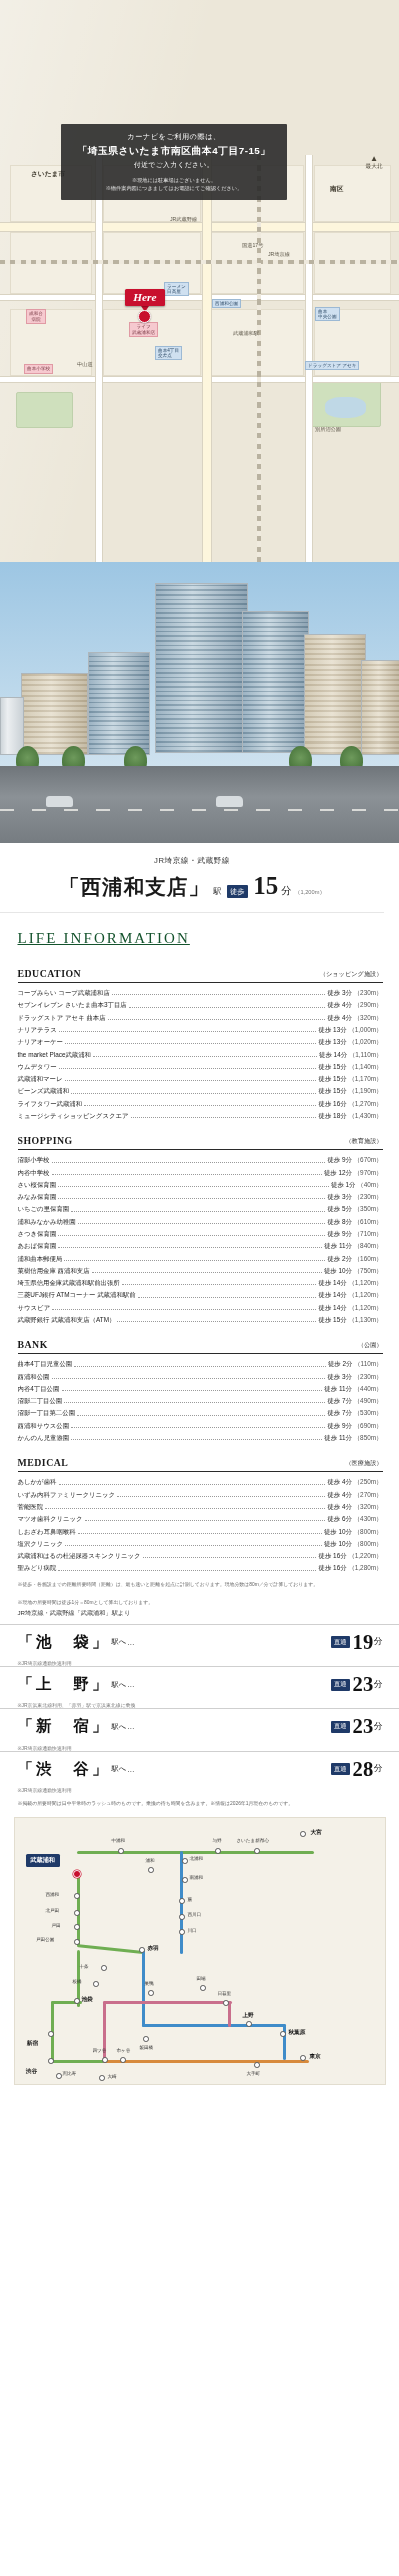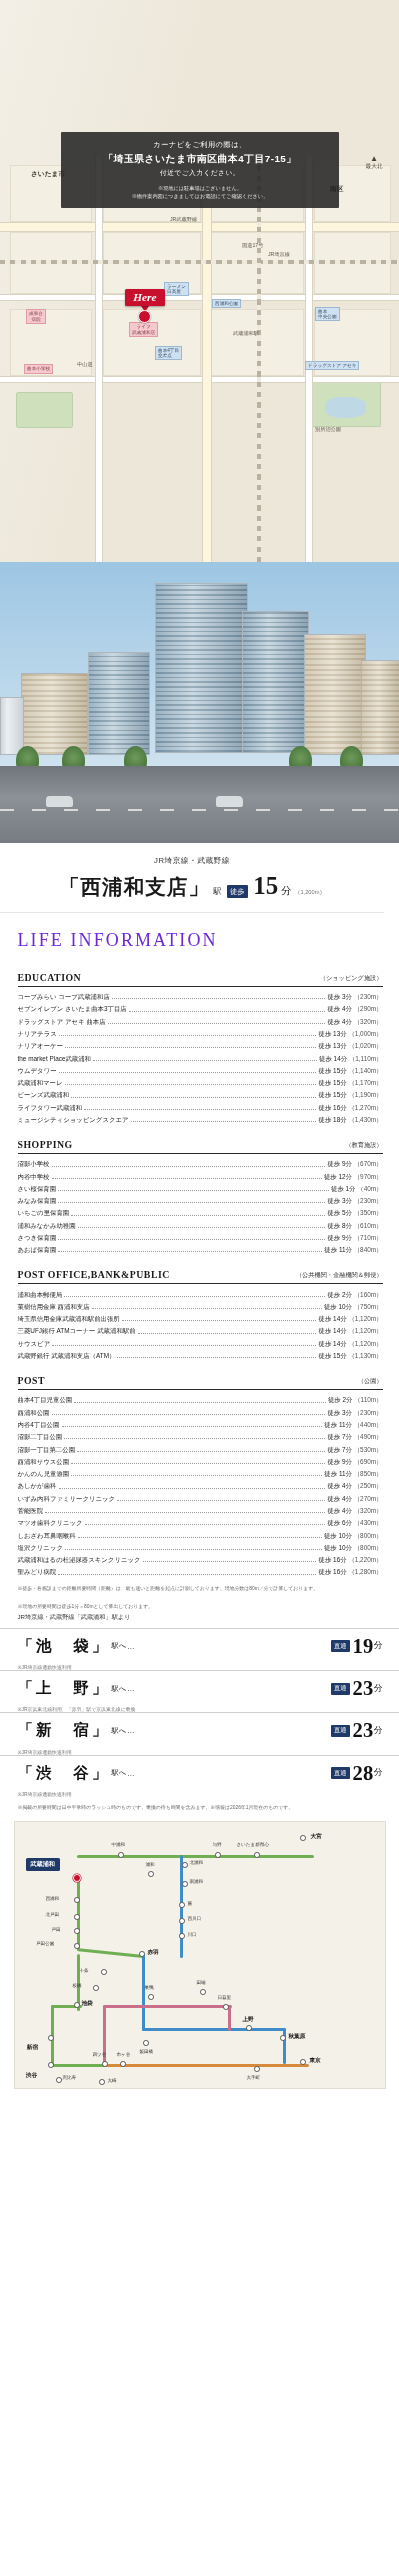--- a/index.html
+++ b/index.html
@@ -118,22 +118,22 @@
     margin: -2.1px auto 0;
     background: #c8102e;
     border: 1.5px solid #fff;
     border-radius: 50%;
     box-shadow: 0 0.5px 1.5px rgba(0,0,0,0.4);
   }
 
   
   .callout {
     position: absolute;
-    left: 61px; top: 132px;
-    width: 278px;
+    left: 61px; top: 124px;
+    width: 226px;
     background: rgba(38,38,38,0.88);
     color: #fff;
     padding: 8.2px 9.3px 7.2px;
     text-align: center;
     border-radius: 1px;
   }
   .callout .l1 { font-size: 7.2px; letter-spacing: 0.5px; margin-bottom: 3.1px; }
   .callout .l2 { font-size: 9.8px; font-weight: bold; letter-spacing: 0.5px; margin-bottom: 3.1px; }
   .callout .l3 { font-size: 6.7px; letter-spacing: 0.5px; margin-bottom: 5.2px; }
   .callout .note { font-size: 5.2px; line-height: 1.7; color: #e3e3e3; }
@@ -223,24 +223,25 @@
   .walk-num {
     font-family: "Liberation Serif", serif;
     font-size: 25px; font-weight: bold; color: #1a1a1a;
   }
   .walk-unit { font-size: 10.3px; color: #1a1a1a; }
   .walk-note { font-size: 5.7px; color: #777; vertical-align: 2.1px; }
 
   
   .sec-title {
     font-family: "Liberation Serif", serif;
-    font-size: 18px;
+    font-size: 15px;
     letter-spacing: 2.1px;
-    color: #6d28d9;
+    color: #14532d;
     padding: 17.5px 0 7.2px 17.5px;
+    text-decoration: underline;
   }
   .content { padding: 0 17.5px; }
 
   .cat-head {
     display: flex; align-items: flex-end; justify-content: space-between;
     border-bottom: 1px solid #2a2a2a;
     padding-bottom: 2.6px;
     margin-top: 13.4px;
     margin-bottom: 4.1px;
   }
@@ -566,59 +567,55 @@
           <span class="dots"></span>
           <span class="dist"><span>徒歩</span> <span>9分</span> <span class="m">（710m）</span></span>
         </li>
       <li>
           <span class="nm">あおば保育園</span>
           <span class="dots"></span>
           <span class="dist"><span>徒歩</span> <span>11分</span> <span class="m">（840m）</span></span>
         </li>
     </ul>
 
+    <ul class="items">
+      <li>
+          <span class="nm">浦和曲本郵便局</span>
+          <span class="dots"></span>
+          <span class="dist"><span>徒歩</span> <span>2分</span> <span class="m">（160m）</span></span>
+        </li>
+      <li>
+          <span class="nm">菓樹信用金庫 西浦和支店</span>
+          <span class="dots"></span>
+          <span class="dist"><span>徒歩</span> <span>10分</span> <span class="m">（750m）</span></span>
+        </li>
+      <li>
+          <span class="nm">埼玉県信用金庫武蔵浦和駅前出張所</span>
+          <span class="dots"></span>
+          <span class="dist"><span>徒歩</span> <span>14分</span> <span class="m">（1,120m）</span></span>
+        </li>
+      <li>
+          <span class="nm">三菱UFJ銀行 ATMコーナー 武蔵浦和駅前</span>
+          <span class="dots"></span>
+          <span class="dist"><span>徒歩</span> <span>14分</span> <span class="m">（1,120m）</span></span>
+        </li>
+      <li>
+          <span class="nm">サウスビア</span>
+          <span class="dots"></span>
+          <span class="dist"><span>徒歩</span> <span>14分</span> <span class="m">（1,120m）</span></span>
+        </li>
+      <li>
+          <span class="nm">武蔵野銀行 武蔵浦和支店（ATM）</span>
+          <span class="dots"></span>
+          <span class="dist"><span>徒歩</span> <span>15分</span> <span class="m">（1,130m）</span></span>
+        </li>
+    </ul>
+
     <div class="cat-head">
-      <span class="en">POST OFFICE,BANK&amp;PUBLIC</span>
-      <span class="jp">（公共機関・金融機関＆郵便）</span>
-    </div>
-    <ul class="items">
-      <li>
-          <span class="nm">浦和曲本郵便局</span>
-          <span class="dots"></span>
-          <span class="dist"><span>徒歩</span> <span>2分</span> <span class="m">（160m）</span></span>
-        </li>
-      <li>
-          <span class="nm">菓樹信用金庫 西浦和支店</span>
-          <span class="dots"></span>
-          <span class="dist"><span>徒歩</span> <span>10分</span> <span class="m">（750m）</span></span>
-        </li>
-      <li>
-          <span class="nm">埼玉県信用金庫武蔵浦和駅前出張所</span>
-          <span class="dots"></span>
-          <span class="dist"><span>徒歩</span> <span>14分</span> <span class="m">（1,120m）</span></span>
-        </li>
-      <li>
-          <span class="nm">三菱UFJ銀行 ATMコーナー 武蔵浦和駅前</span>
-          <span class="dots"></span>
-          <span class="dist"><span>徒歩</span> <span>14分</span> <span class="m">（1,120m）</span></span>
-        </li>
-      <li>
-          <span class="nm">サウスビア</span>
-          <span class="dots"></span>
-          <span class="dist"><span>徒歩</span> <span>14分</span> <span class="m">（1,120m）</span></span>
-        </li>
-      <li>
-          <span class="nm">武蔵野銀行 武蔵浦和支店（ATM）</span>
-          <span class="dots"></span>
-          <span class="dist"><span>徒歩</span> <span>15分</span> <span class="m">（1,130m）</span></span>
-        </li>
-    </ul>
-
-    <div class="cat-head">
-      <span class="en">POST</span>
+      <span class="en">BANK</span>
       <span class="jp">（公園）</span>
     </div>
     <ul class="items">
       <li>
           <span class="nm">曲本4丁目児童公園</span>
           <span class="dots"></span>
           <span class="dist"><span>徒歩</span> <span>2分</span> <span class="m">（110m）</span></span>
         </li>
       <li>
           <span class="nm">西浦和公園</span>
@@ -645,20 +642,24 @@
           <span class="dots"></span>
           <span class="dist"><span>徒歩</span> <span>9分</span> <span class="m">（690m）</span></span>
         </li>
       <li>
           <span class="nm">かんのん児童遊園</span>
           <span class="dots"></span>
           <span class="dist"><span>徒歩</span> <span>11分</span> <span class="m">（850m）</span></span>
         </li>
     </ul>
 
+    <div class="cat-head">
+      <span class="en">MEDICAL</span>
+      <span class="jp">（医療施設）</span>
+    </div>
     <ul class="items">
       <li>
           <span class="nm">あしかが歯科</span>
           <span class="dots"></span>
           <span class="dist"><span>徒歩</span> <span>4分</span> <span class="m">（250m）</span></span>
         </li>
       <li>
           <span class="nm">いずみ内科ファミリークリニック</span>
           <span class="dots"></span>
           <span class="dist"><span>徒歩</span> <span>4分</span> <span class="m">（270m）</span></span>

